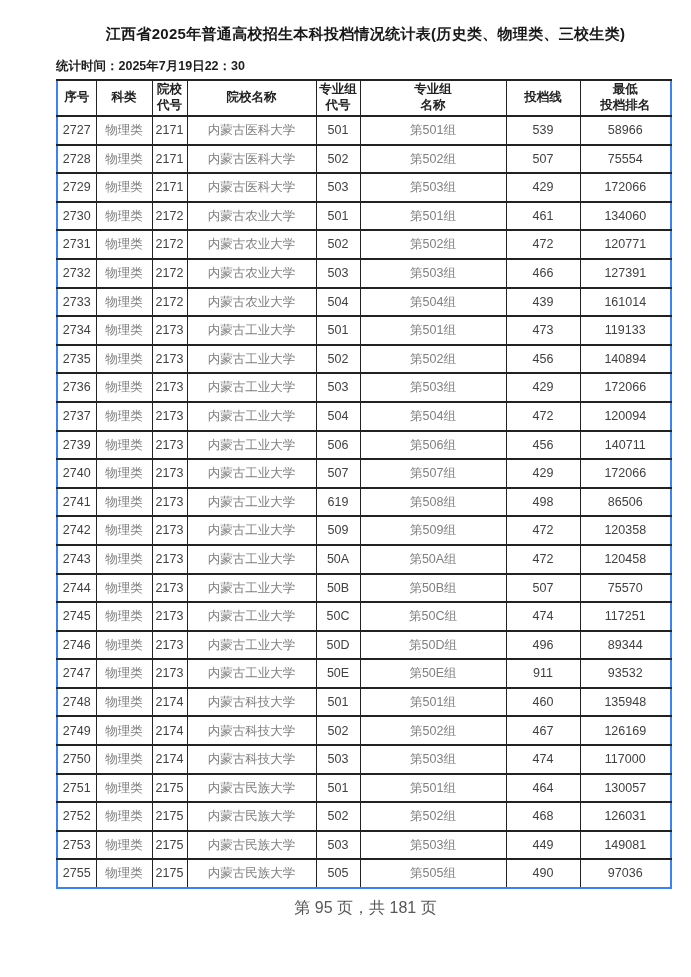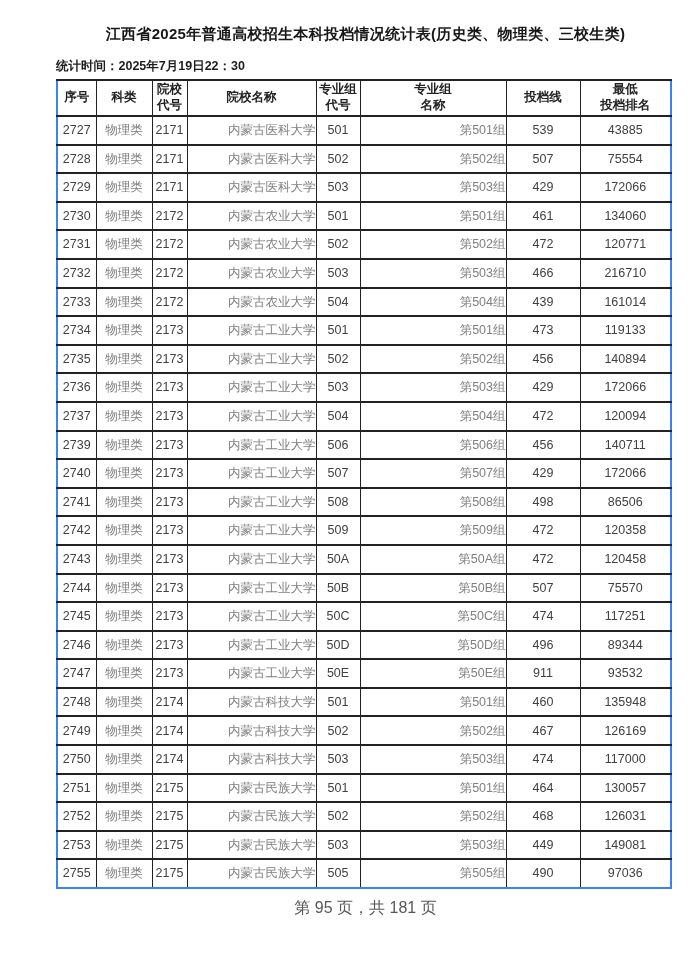--- a/index.html
+++ b/index.html
@@ -65,21 +65,21 @@
   }
   td.num {
     text-align: center;
     color: #414141;
   }
   td.cn {
     color: #7f7f7f;
   }
   td.center { text-align: center; }
   td.left {
-    text-align: right;
+    text-align: center;
     padding-left: 4px;
   }
   .doc-footer {
     margin-top: 9px;
     text-align: center;
     font-size: 16px;
     color: #585858;
   }
 </style>
 </head>
@@ -120,21 +120,21 @@
     </thead>
     <tbody id="stats-body">
         <tr>
           <td class="num center">2727</td>
           <td class="cn center">物理类</td>
           <td class="num center">2171</td>
           <td class="cn left">内蒙古医科大学</td>
           <td class="num center">501</td>
           <td class="cn left">第501组</td>
           <td class="num center">539</td>
-          <td class="num center">43885</td>
+          <td class="num center">58966</td>
         </tr>
         <tr>
           <td class="num center">2728</td>
           <td class="cn center">物理类</td>
           <td class="num center">2171</td>
           <td class="cn left">内蒙古医科大学</td>
           <td class="num center">502</td>
           <td class="cn left">第502组</td>
           <td class="num center">507</td>
           <td class="num center">75554</td>
@@ -170,21 +170,21 @@
           <td class="num center">120771</td>
         </tr>
         <tr>
           <td class="num center">2732</td>
           <td class="cn center">物理类</td>
           <td class="num center">2172</td>
           <td class="cn left">内蒙古农业大学</td>
           <td class="num center">503</td>
           <td class="cn left">第503组</td>
           <td class="num center">466</td>
-          <td class="num center">216710</td>
+          <td class="num center">127391</td>
         </tr>
         <tr>
           <td class="num center">2733</td>
           <td class="cn center">物理类</td>
           <td class="num center">2172</td>
           <td class="cn left">内蒙古农业大学</td>
           <td class="num center">504</td>
           <td class="cn left">第504组</td>
           <td class="num center">439</td>
           <td class="num center">161014</td>
@@ -247,21 +247,21 @@
           <td class="num center">507</td>
           <td class="cn left">第507组</td>
           <td class="num center">429</td>
           <td class="num center">172066</td>
         </tr>
         <tr>
           <td class="num center">2741</td>
           <td class="cn center">物理类</td>
           <td class="num center">2173</td>
           <td class="cn left">内蒙古工业大学</td>
-          <td class="num center">508</td>
+          <td class="num center">619</td>
           <td class="cn left">第508组</td>
           <td class="num center">498</td>
           <td class="num center">86506</td>
         </tr>
         <tr>
           <td class="num center">2742</td>
           <td class="cn center">物理类</td>
           <td class="num center">2173</td>
           <td class="cn left">内蒙古工业大学</td>
           <td class="num center">509</td>

